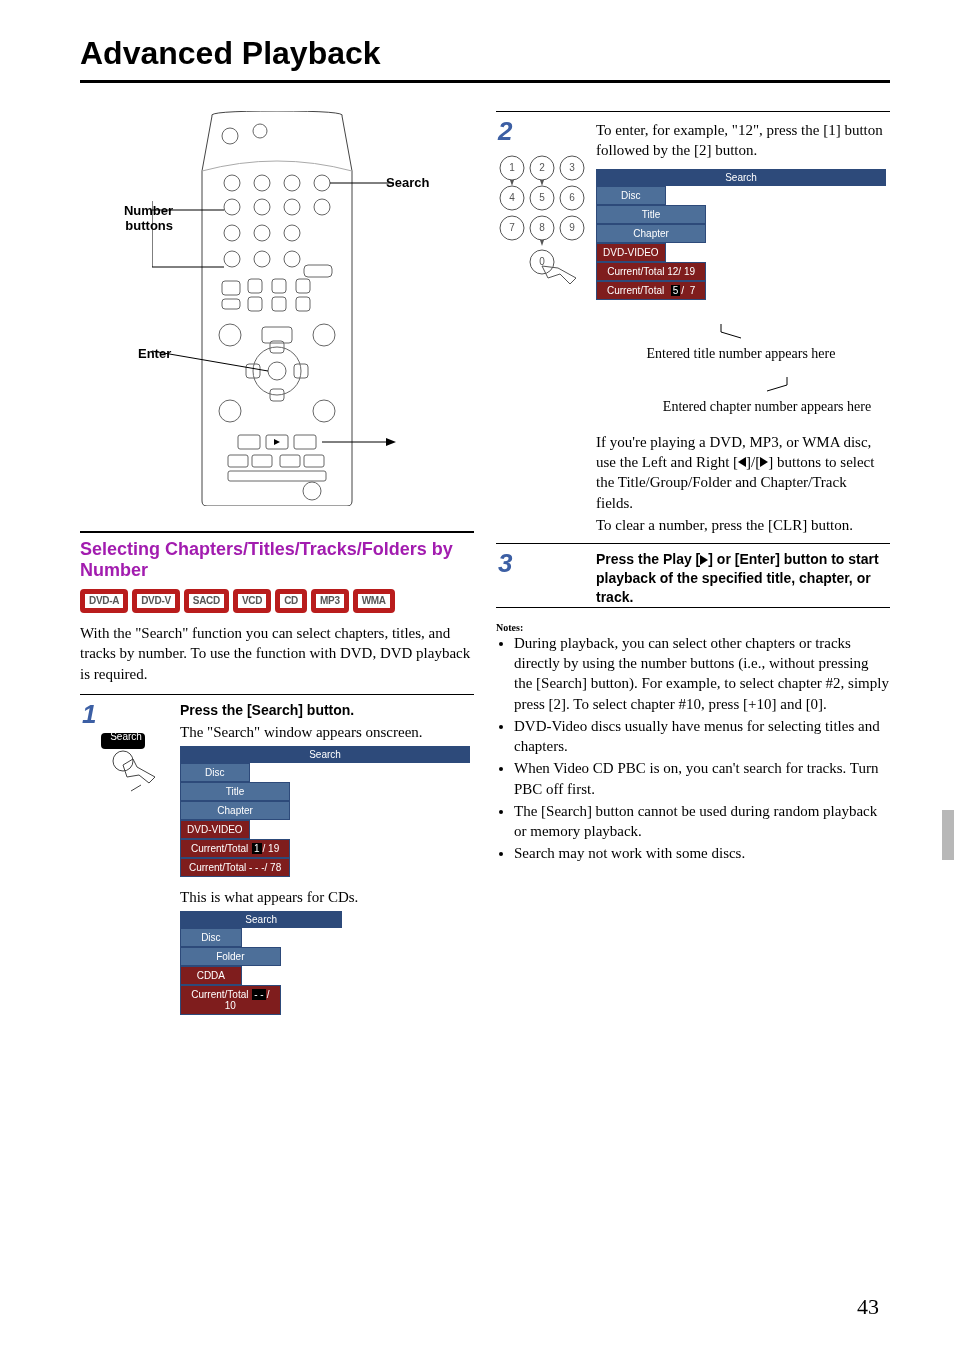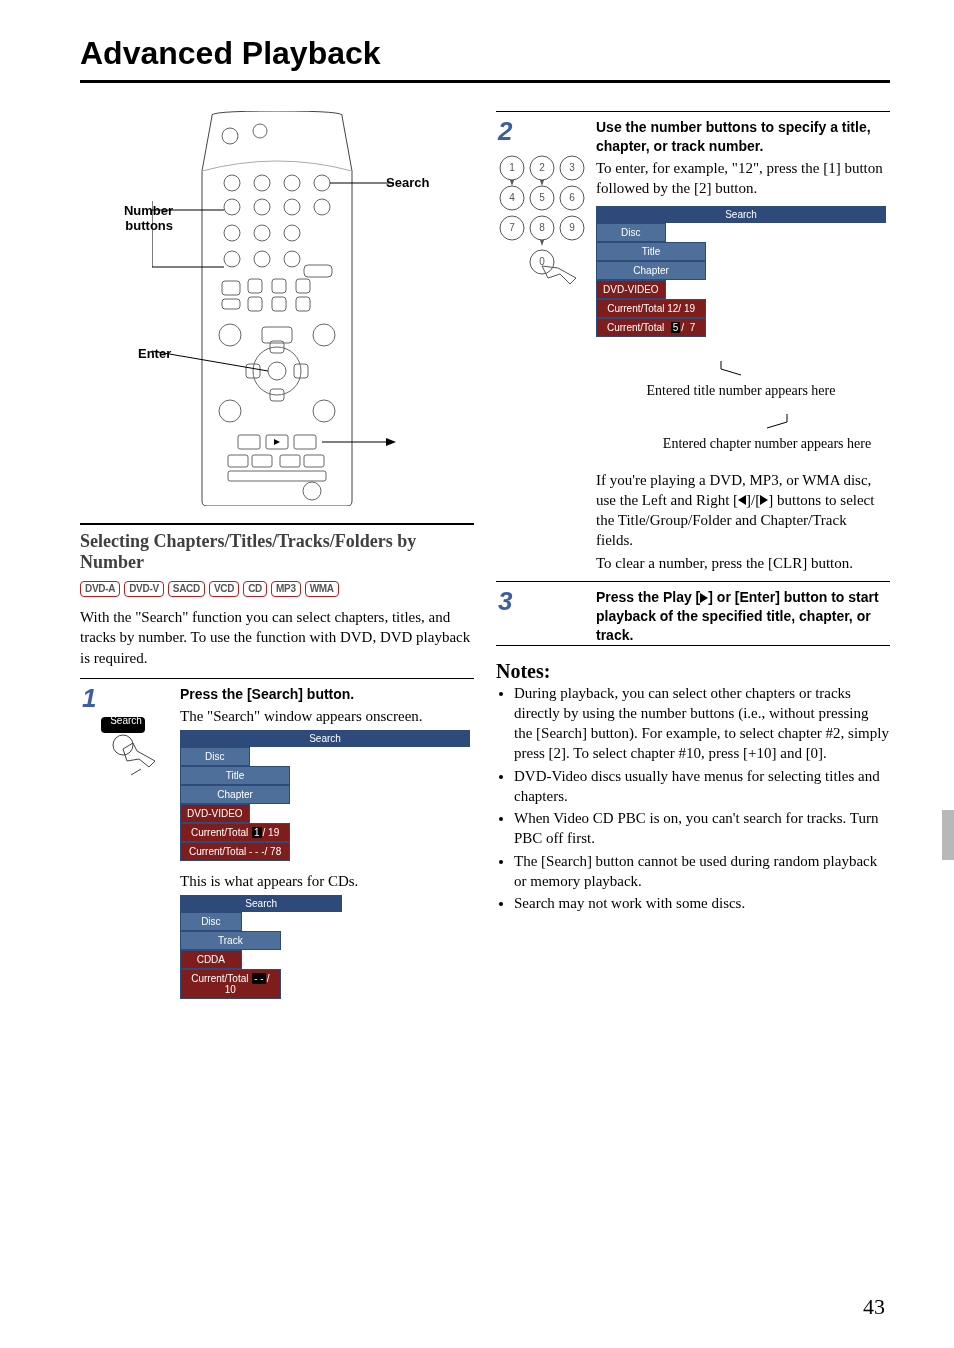--- a/index.html
+++ b/index.html
@@ -43,39 +43,39 @@
   display: block;
   margin: 0 auto;
 }
 .remote-label {
   position: absolute;
   font-family: Arial, sans-serif;
   font-size: 13px;
   font-weight: bold;
 }
 .section-heading {
-  font-family: Liberation Serif, serif;
+  font-family: Liberation Sans, sans-serif;
   font-size: 18px;
   font-weight: bold;
-  color: #404040;
+  color: #a21caf;
   border-top: 2px solid #000;
   padding-top: 6px;
-  margin-top: 2px;
+  margin-top: 10px;
   margin-bottom: 8px;
 }
 .badges {
   display: flex;
   gap: 4px;
   margin-bottom: 10px;
 }
 .badge {
   font-family: Arial, sans-serif;
   font-size: 10px;
   font-weight: bold;
-  border: 1px solid #b91c1c;
+  border: 5px solid #b91c1c;
   border-radius: 4px;
   padding: 0 4px;
   line-height: 14px;
   color: #555;
   letter-spacing: -0.3px;
 }
 .intro-text {
   font-size: 15px;
   line-height: 1.35;
   margin-bottom: 10px;
@@ -174,21 +174,21 @@
   font-size: 14px;
   line-height: 1.3;
   display: inline-block;
   text-align: left;
 }
 .callout2 {
   margin-top: 14px;
   margin-left: 52px;
 }
 .notes-heading {
-  font-size: 20px;
+  font-size: 10px;
   font-weight: bold;
   margin-top: 4px;
 }
 .notes-list {
   list-style: disc;
   padding-left: 18px;
   font-size: 15px;
   line-height: 1.35;
 }
 .notes-list li {
@@ -204,21 +204,21 @@
 .page-tab {
   position: absolute;
   right: 0;
   top: 810px;
   width: 12px;
   height: 50px;
   background: #b8b8b8;
 }
 .page-number {
   position: absolute;
-  right: 69px;
+  right: 75px;
   bottom: 28px;
   font-size: 22px;
   font-family: "Times New Roman", serif;
 }
 .icon-tri {
   display: inline-block;
   width: 0;
   height: 0;
   border-top: 5px solid transparent;
   border-bottom: 5px solid transparent;
@@ -354,21 +354,21 @@
               <div class="cell val" style="width:38%">Current/Total - - -/ 78</div>
             </div>
           </div>
 
           <div class="step-caption">This is what appears for CDs.</div>
 
           <div class="search-panel" style="width:56%;margin-bottom:10px;">
             <div class="hdr">Search</div>
             <div class="row">
               <div class="cell lbl" style="width:38%">Disc</div>
-              <div class="cell lbl" style="width:62%">Track</div>
+              <div class="cell lbl" style="width:62%">Folder</div>
             </div>
             <div class="row">
               <div class="cell val" style="width:38%">CDDA</div>
               <div class="cell val" style="width:62%">Current/Total <span class="valbox">- -</span>/ 10</div>
             </div>
           </div>
         </div>
       </div>
     </div>
 
@@ -404,21 +404,20 @@
                 <text x="46" y="119">0</text>
               </g>
               <polygon points="14,34 18,34 16,40" fill="#555"></polygon>
               <polygon points="44,34 48,34 46,40" fill="#555"></polygon>
               <polygon points="44,94 48,94 46,100" fill="#555"></polygon>
               <path d="M46 120 L52 132 L64 128 L74 138 L80 132 L62 122 Z" fill="none" stroke="#555"></path>
             </svg>
           </div>
         </div>
         <div class="step-right">
-          <div class="step-title">Use the number buttons to specify a title, chapter, or track number.</div>
           <div class="step-body">To enter, for example, "12", press the [1] button followed by the [2] button.</div>
 
           <div class="search-panel" style="margin-top:8px;">
             <div class="hdr">Search</div>
             <div class="row">
               <div class="cell lbl" style="width:24%">Disc</div>
               <div class="cell lbl" style="width:38%">Title</div>
               <div class="cell lbl" style="width:38%">Chapter</div>
             </div>
             <div class="row">

